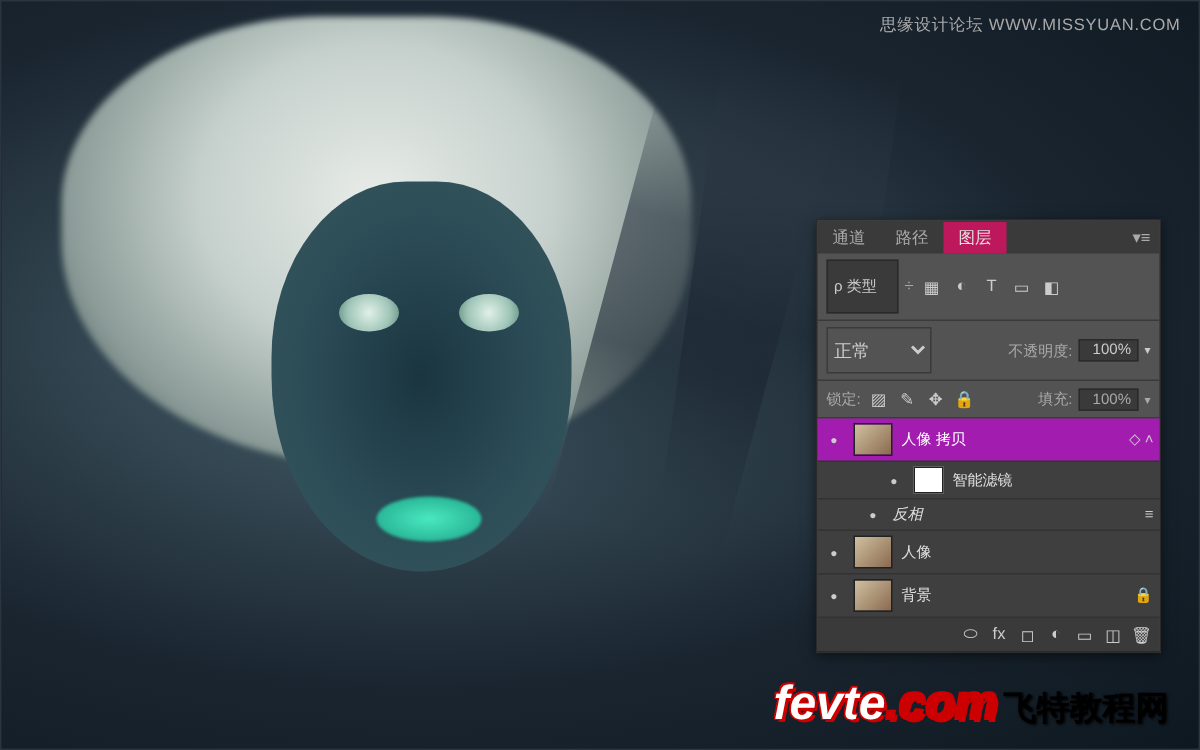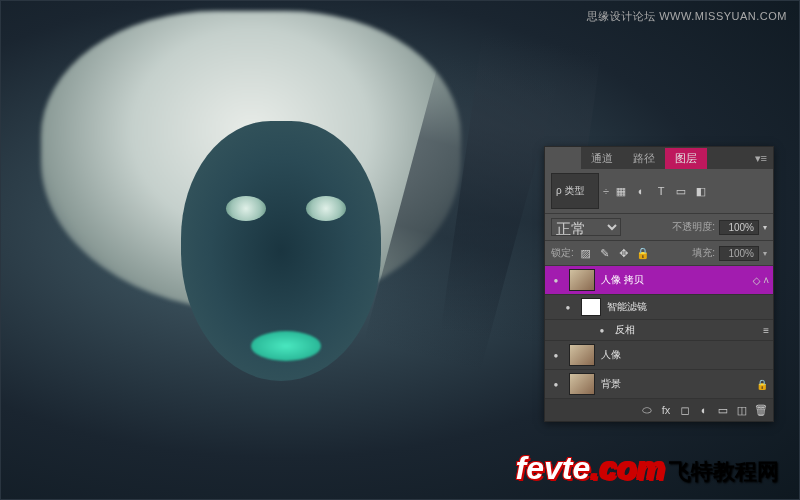--- a/index.html
+++ b/index.html
@@ -108,21 +108,20 @@
       border: 1px solid #2a2a2a;
       box-shadow: 0 2px 8px rgba(0,0,0,0.5);
       color: #ccc;
     }
     
     .panel-tabs {
       display: flex;
       background: #3a3a3a;
       height: 22px;
       align-items: center;
-      margin-left: 36px;
     }
     .panel-tab {
       padding: 3px 10px;
       font-size: 11px;
       color: #aaa;
       cursor: pointer;
     }
     .panel-tab.active {
       background: #be185d;
       color: #e0e0e0;
@@ -160,22 +159,22 @@
       justify-content: center;
       cursor: pointer;
       font-size: 11px;
       color: #ccc;
     }
     
     .blend-row select {
       background: #535353;
       border: 1px solid #3a3a3a;
       color: #ccc;
-      font-size: 15px;
-      height: 18px;
+      font-size: 12px;
+      height: 31px;
       width: 70px;
     }
     .opt-label { font-size: 10px; color: #aaa; margin-left: auto; }
     .opt-value {
       background: #3a3a3a;
       border: 1px solid #2a2a2a;
       padding: 1px 4px;
       font-size: 10px;
       width: 40px;
       text-align: right;
@@ -190,22 +189,22 @@
     }
     .layer-item {
       display: flex;
       align-items: center;
       padding: 3px 4px;
       border-bottom: 1px solid #333;
       gap: 6px;
       min-height: 26px;
     }
     .layer-item.selected { background: #a21caf; }
-    .layer-item.child { padding-left: 16px; min-height: 20px; justify-content: space-between; }
-    .layer-item.subchild { padding-left: 50px; min-height: 18px; }
+    .layer-item.child { padding-left: 44px; min-height: 20px; justify-content: space-between; }
+    .layer-item.subchild { padding-left: 30px; min-height: 18px; font-style: italic; }
     
     .vis-icon {
       width: 14px;
       height: 14px;
       cursor: pointer;
       display: flex;
       align-items: center;
       justify-content: center;
     }
     .vis-icon::before {

